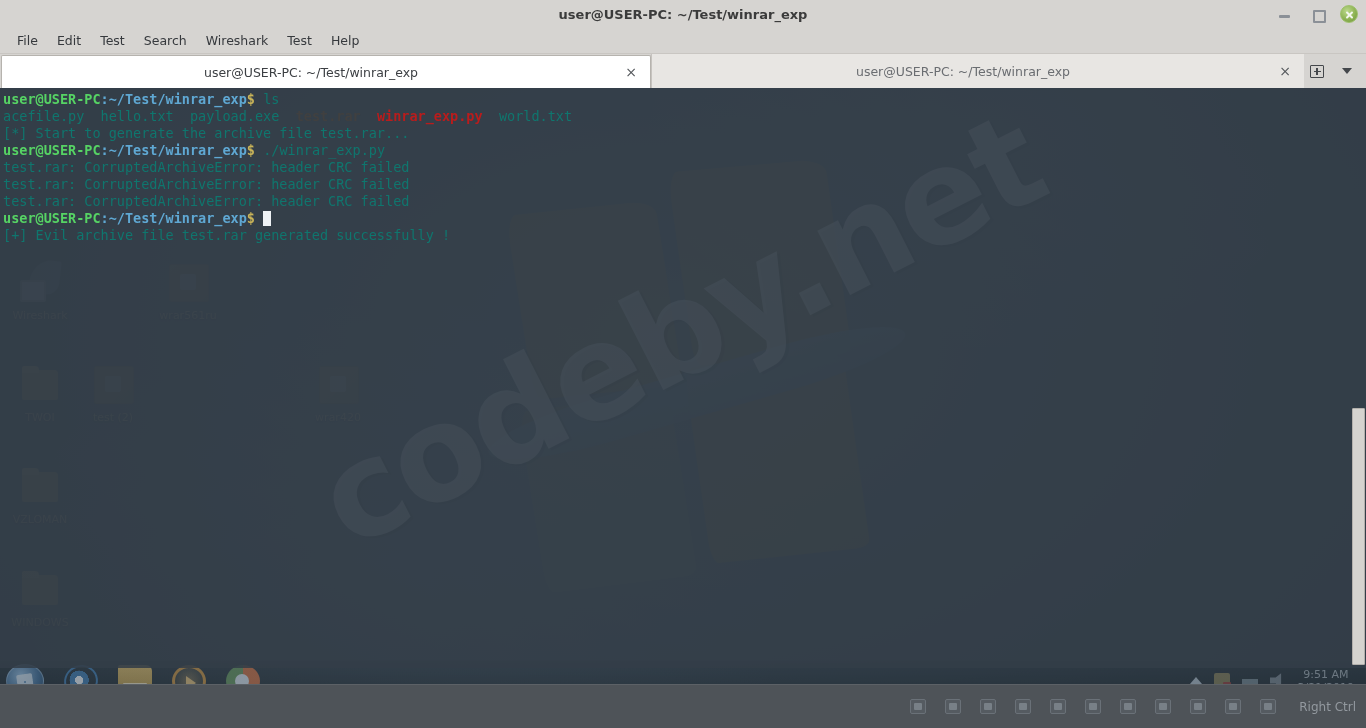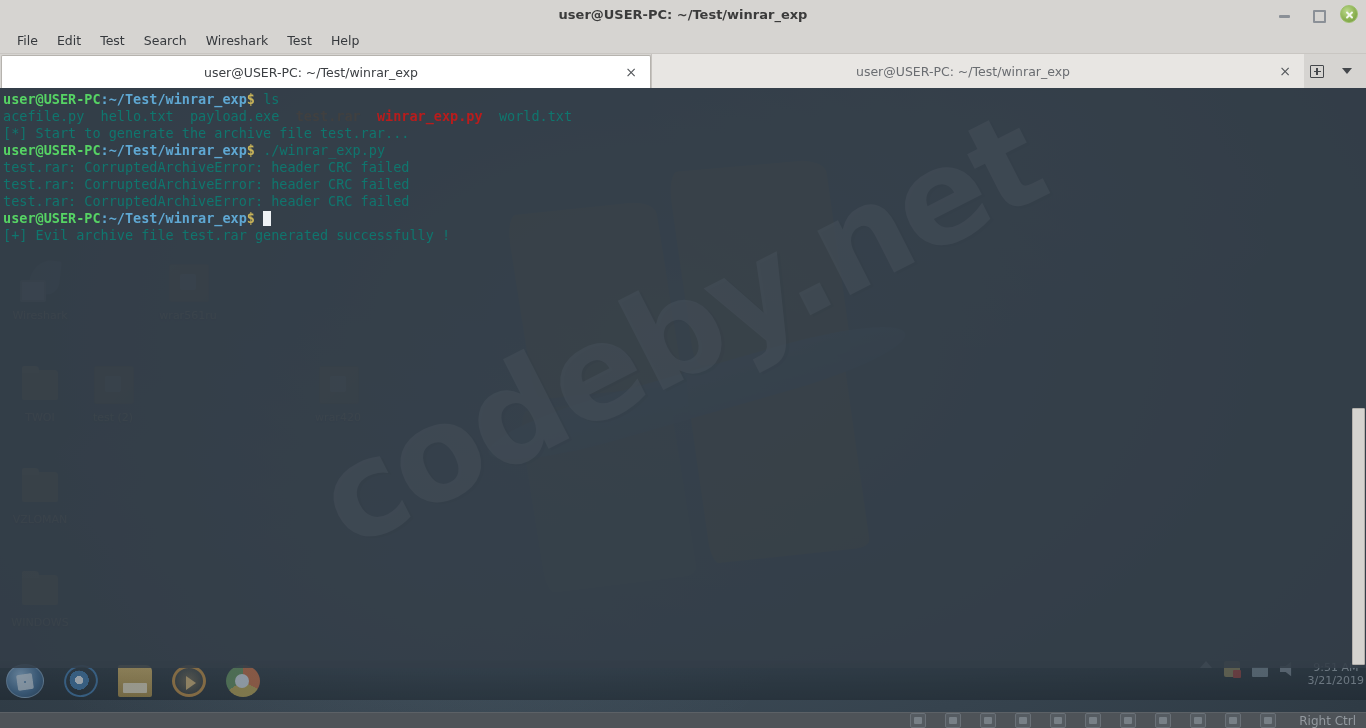--- a/index.html
+++ b/index.html
@@ -156,38 +156,38 @@
     background: radial-gradient(circle, rgba(220,180,110,0.4), rgba(0,0,0,0));
   }
   .tbi-wmp::after { content:""; position:absolute; left:11px; top:8px; border-left:10px solid #d8b573; border-top:7px solid transparent; border-bottom:7px solid transparent; }
   .tbi-chrome {
     border-radius: 50%;
     background: conic-gradient(#c4673c 0 33%, #b8a04a 33% 66%, #5e8c57 66% 100%);
   }
   .tbi-chrome::after { content:""; position:absolute; left:9px; top:9px; width:14px; height:14px; border-radius:50%; background:#cfd9e2; }
 
   #tray {
-    margin-left: auto; display: flex; align-items: flex-start; gap: 12px;
-    padding-right: 2px; height: 100%;
+    margin-left: auto; display: flex; align-items: center; gap: 12px;
+    padding-right: 12px; height: 100%;
   }
   .tray-ic { width: 16px; height: 16px; opacity: 0.6; position: relative; }
   .tray-up { width: 0; height: 0; border-left: 6px solid transparent; border-right: 6px solid transparent; border-bottom: 7px solid #aab8c4; }
   .tray-net { background: #b9a766; border-radius: 2px; }
   .tray-net::after { content:""; position:absolute; right:-1px; bottom:-1px; width:8px; height:8px; background:#d6443c; border-radius:1px; }
   .tray-bars { background: linear-gradient(180deg, transparent 40%, #9fb4c2 40%); border-radius:1px; }
   .tray-spk { background: #aab8c4; clip-path: polygon(0 32%, 38% 32%, 72% 5%, 72% 95%, 38% 68%, 0 68%); }
   #tray-clock {
     font-family: "DejaVu Sans", sans-serif;
     font-size: 11px; line-height: 13px;
     color: #c5d0d9; text-align: center; opacity: 0.75;
   }
 
   
   #vbox-status {
-    position: absolute; left: 0; bottom: 0; width: 100%; height: 16px;
+    position: absolute; left: 0; bottom: 0; width: 100%; height: 44px;
     background: #4e5358;
     display: flex; align-items: center; justify-content: flex-end;
     gap: 19px; padding-right: 10px;
     border-top: 1px solid #5c6166;
   }
   .vb-ic {
     width: 16px; height: 15px;
     border: 1px solid #6e757c;
     border-radius: 2px;
     background: #565c62;

